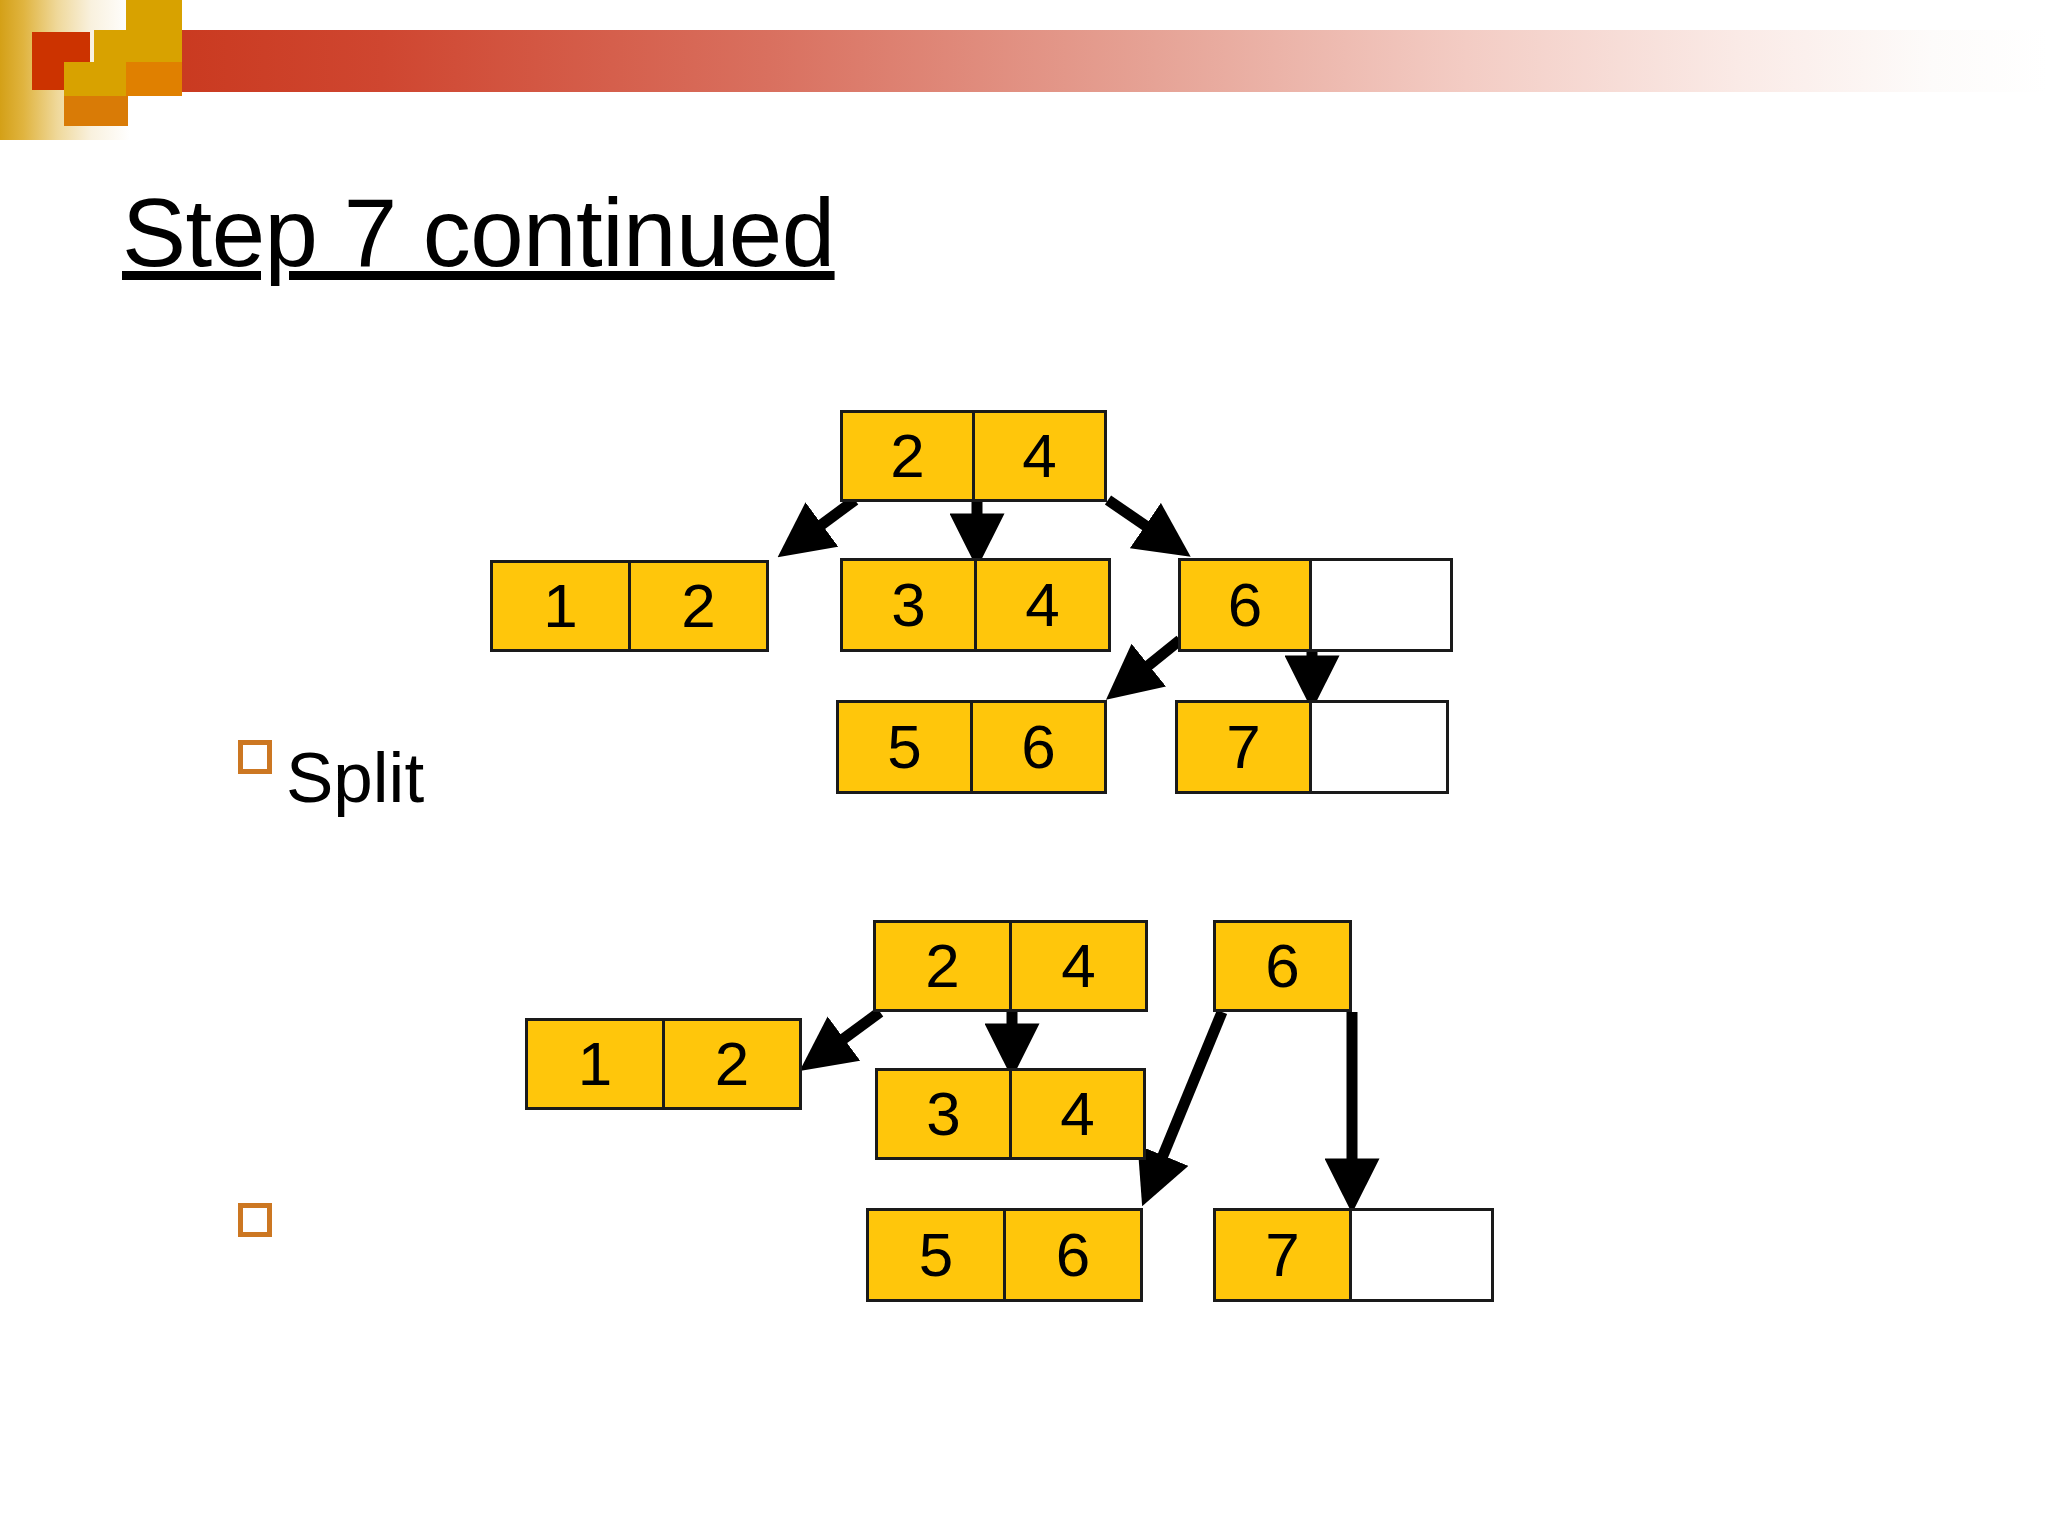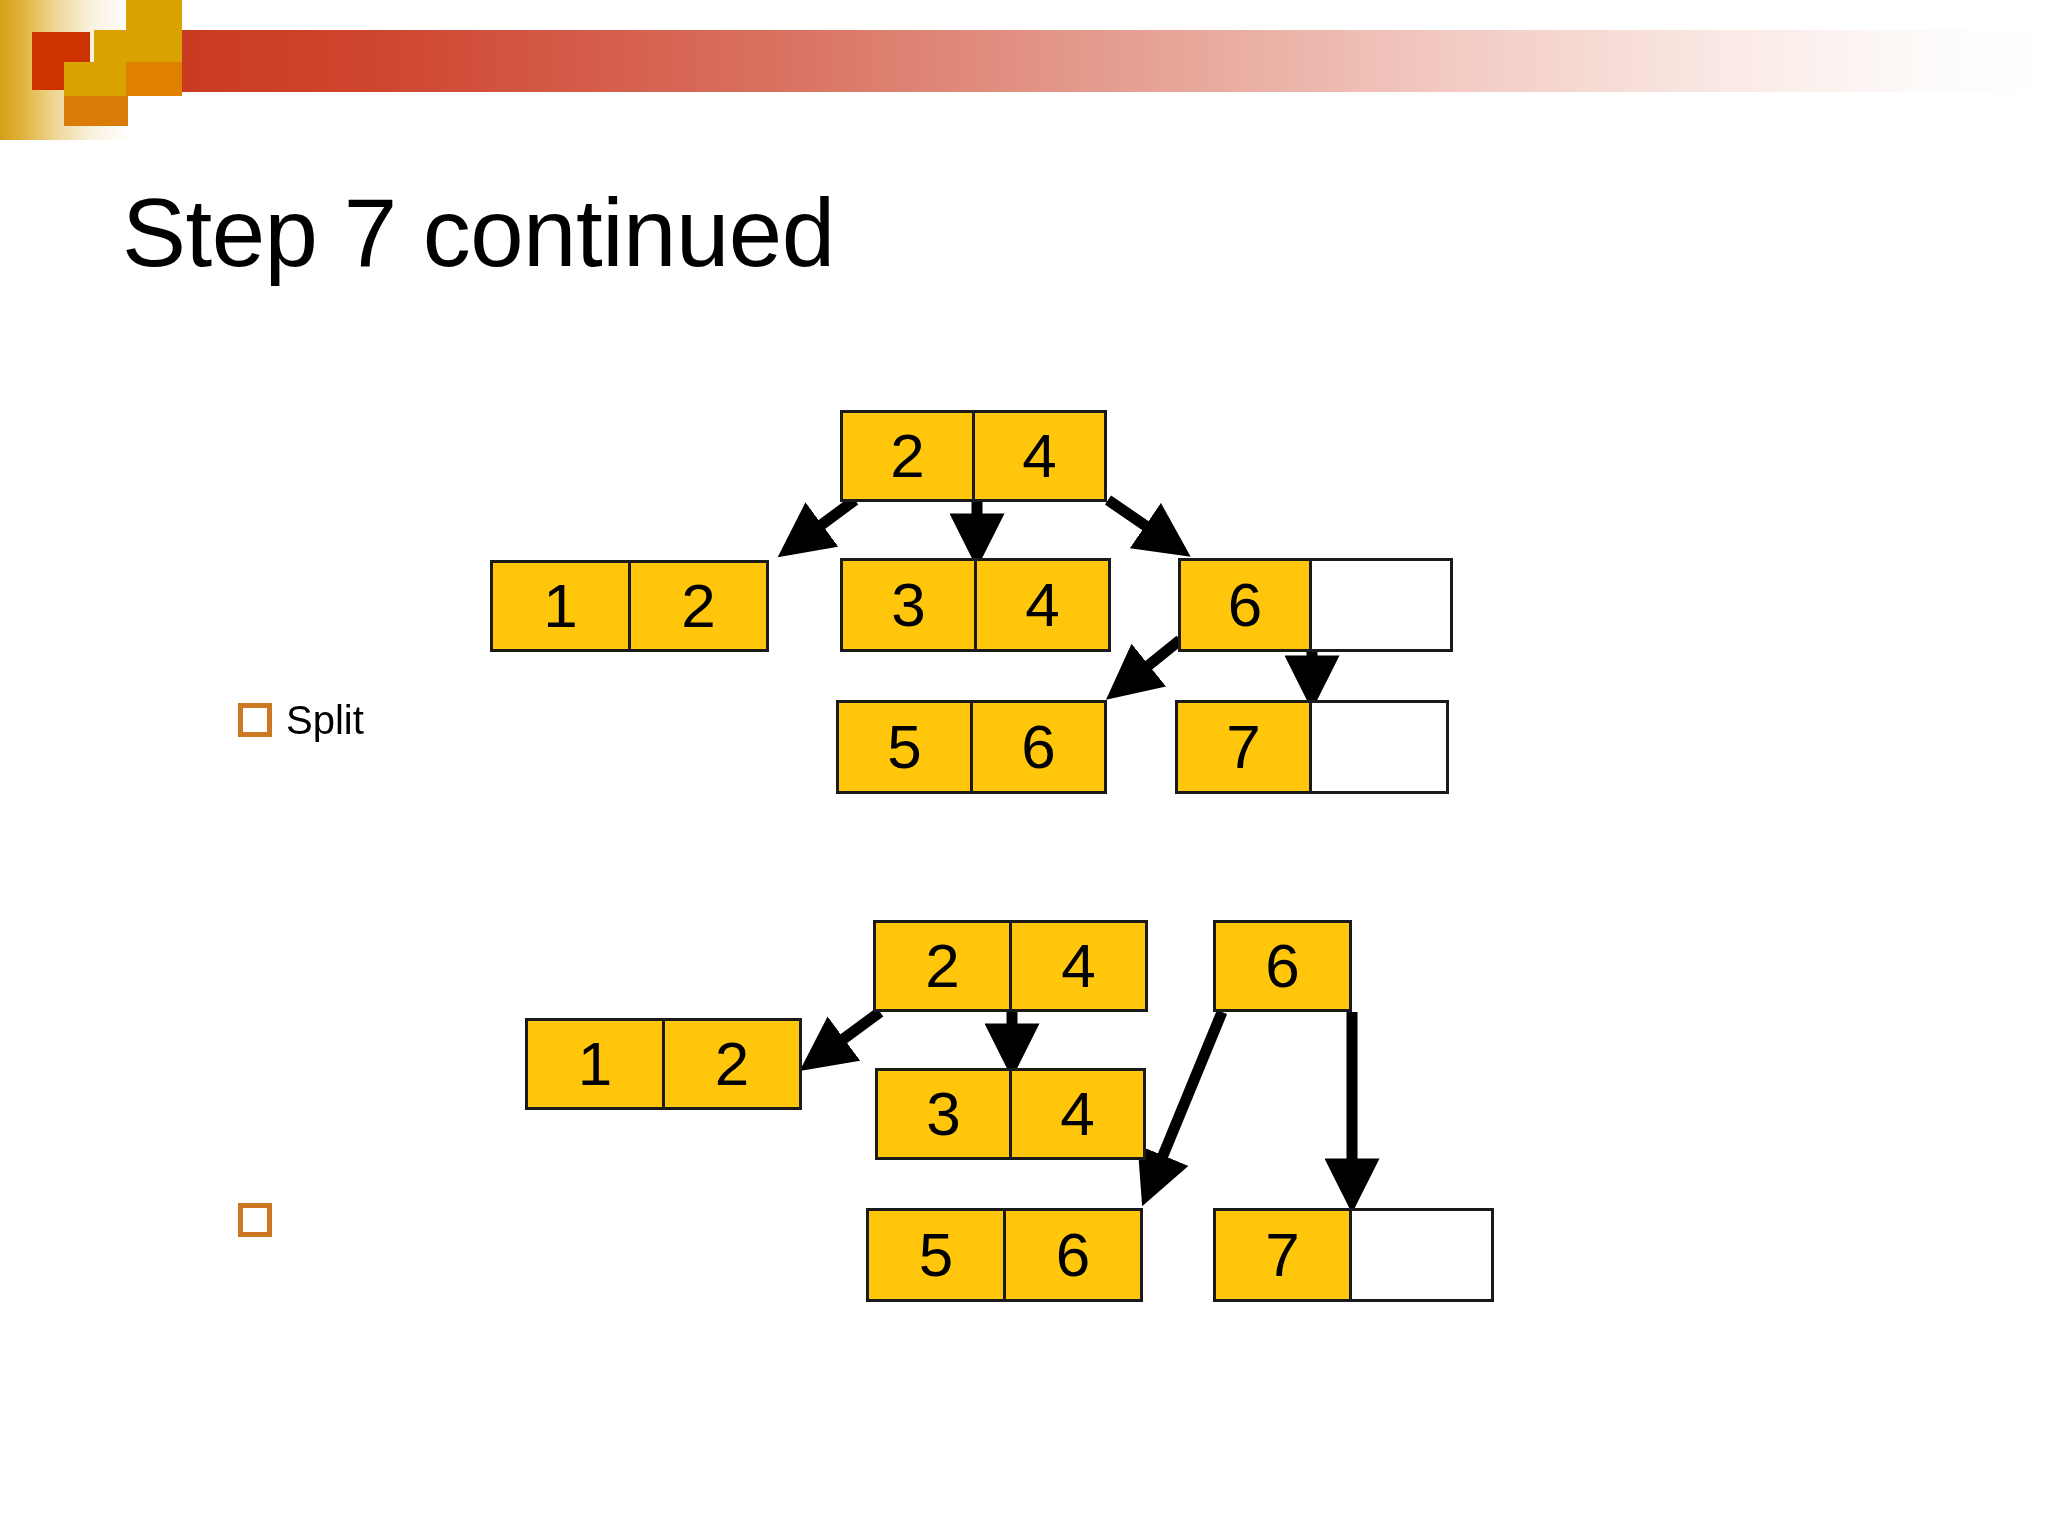--- a/index.html
+++ b/index.html
@@ -53,42 +53,44 @@
   #page-title {
     position: absolute;
     left: 122px;
     top: 183px;
     font-size: 96px;
     line-height: 1.05;
     color: #000000;
     font-weight: normal;
     letter-spacing: -0.5px;
     white-space: nowrap;
+    text-decoration: underline;
   }
 
   
   .bullet-row {
     position: absolute;
     display: flex;
     align-items: center;
     gap: 14px;
     white-space: nowrap;
   }
   .bullet-box {
     width: 34px;
     height: 34px;
     box-sizing: border-box;
     border: 5px solid #cc7722;
     background: #ffffff;
     flex: none;
   }
   .bullet-label {
-    font-size: 40px;
+    font-size: 71px;
     color: #000000;
     line-height: 1;
+    margin-top: 42px;
   }
   #bullet-split    { left: 238px; top: 700px; }
   #bullet-promote  { left: 238px; top: 1203px; }
 
   
   .node {
     position: absolute;
     display: flex;
   }
   .cell {

